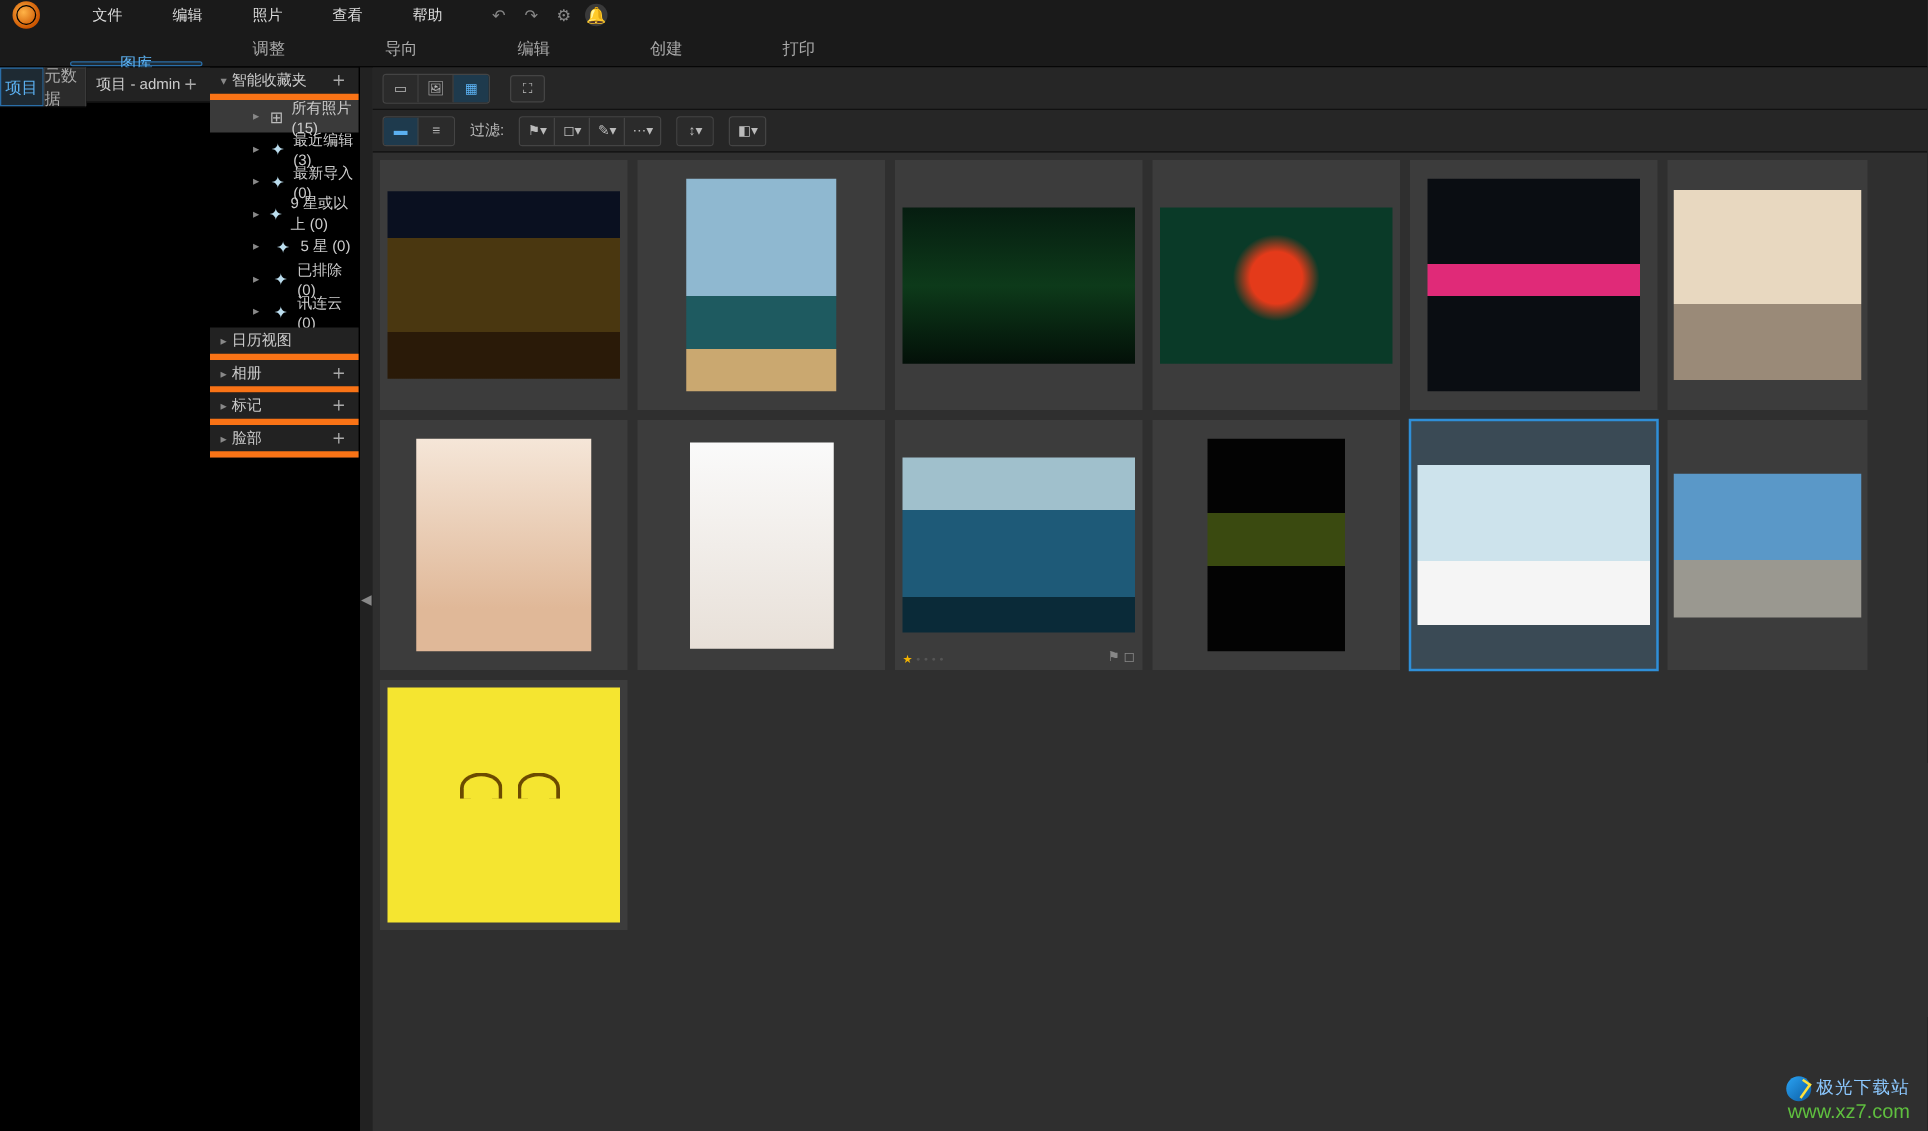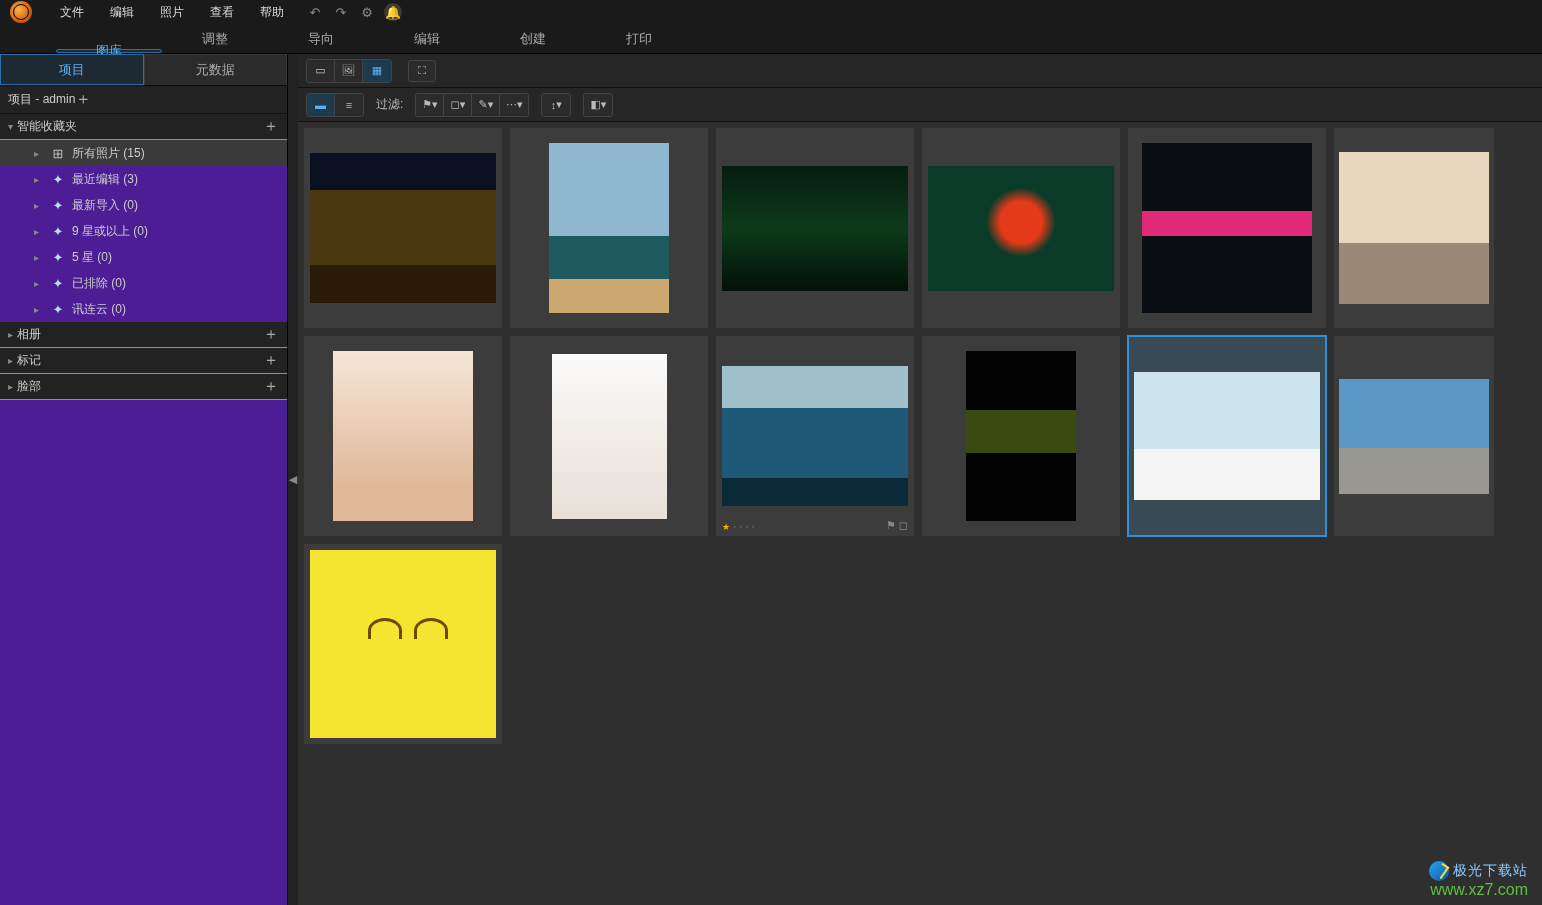--- a/index.html
+++ b/index.html
@@ -1,49 +1,49 @@
 <!DOCTYPE html>
 <html><head>
 <meta charset="utf-8">
 <style>
 * { margin:0; padding:0; box-sizing:border-box; font-family:"Microsoft YaHei",Arial,sans-serif; user-select:none; }
 body { background:#1a1a1a; color:#ccc; width:1542px; height:905px; overflow:hidden; position:relative; }
 
 
-.menubar { height:24px; background:#1a1a1a; display:flex; align-items:center; padding-left:10px; gap:2px; }
+.menubar { height:24px; background:#1a1a1a; display:flex; align-items:center; padding-left:10px; gap:16px; }
 .logo { width:22px; height:22px; border-radius:50%; background:radial-gradient(circle at 40% 40%,#ffb347,#cc5500 70%); margin-right:14px; position:relative;}
 .logo::after{content:"";position:absolute;inset:3px;border-radius:50%;border:1px solid #000;}
 .menu-item { color:#ddd; font-size:12px; padding:3px 12px; cursor:default; }
 .menu-right { margin-left:8px; display:flex; gap:8px; color:#888; align-items:center; }
 .menu-icon-btn { width:18px; height:18px; display:flex; align-items:center; justify-content:center; color:#888; font-size:13px; }
 
 
 .tabsrow { height:30px; background:#1a1a1a; display:flex; align-items:stretch; border-bottom:1px solid #000; }
 .tabsrow-space { width:56px; }
 .maintab { width:106px; display:flex; align-items:center; justify-content:center; font-size:13px; color:#aaa; cursor:default;}
 .maintab.active { color:#5bb0f0; border:1px solid #2a6ea8; background:#1e2a33; border-radius:2px;margin-top:25px;}
 
 
 .main { display:flex; height:calc(100% - 54px); }
-.sidebar { width:288px; background:#4c1d95; display:flex; flex-direction:column; border-right:1px solid #000;}
+.sidebar { width:288px; background:#000000; display:flex; border-right:1px solid #000;}
 .side-handle { width:10px; background:#222; display:flex; align-items:center; justify-content:center; color:#888; font-size:11px;}
 .content { flex:1; background:#2f2f2f; display:flex; flex-direction:column; overflow:hidden;}
 
 
 .sidetabs { display:flex; height:32px; border-bottom:1px solid #0a0a0a;}
 .sidetab { flex:1; display:flex; align-items:center; justify-content:center; background:#2b2b2b; color:#aaa; font-size:13px; border:1px solid #3a3a3a; border-bottom:none; cursor:default;}
 .sidetab.active { background:#1e2a33; color:#5bb0f0; border:1px solid #2a6ea8;}
 .proj-header { height:28px; display:flex; align-items:center; justify-content:flex-start; padding:0 8px; background:#222; color:#ccc; font-size:12px; border-bottom:1px solid #111;}
 .add-btn { color:#aaa; font-size:16px; cursor:default; }
 
 
 .tree { flex:1; overflow:auto; font-size:12px; }
 .tree-row { display:flex; align-items:center; height:26px; padding-left:8px; color:#ccc; cursor:default; position:relative;}
 .tree-row.selected { background:#3a3a3a; }
-.tree-row.section { background:#222; border-bottom:1px solid #f97316; justify-content:space-between; padding-right:8px;}
+.tree-row.section { background:#222; border-bottom:5px solid #f97316; justify-content:space-between; padding-right:8px;}
 .tree-arrow { width:12px; color:#888; font-size:10px; margin-right:4px;}
 .tree-icon { width:16px; height:16px; margin-right:6px; display:flex; align-items:center; justify-content:center; color:#bbb; font-size:13px;}
 .tree-child { padding-left:34px;}
 .sparkle{color:#bde;}
 
 
 .toolbar1 { height:34px; background:#262626; display:flex; align-items:center; padding:0 8px; gap:6px; border-bottom:1px solid #111;}
 .toolbar2 { height:34px; background:#262626; display:flex; align-items:center; padding:0 8px; gap:6px; border-bottom:1px solid #111;}
 .btn-group { display:flex; border:1px solid #444; border-radius:3px; overflow:hidden;}
 .tbtn { width:28px; height:22px; background:#2b2b2b; display:flex; align-items:center; justify-content:center; color:#bbb; font-size:11px; border-right:1px solid #444;}
@@ -161,20 +161,23 @@
           <span class="tree-icon sparkle">✦</span>
         <span>已排除 (0)</span>
       </div>
       <div class="tree-row tree-child">
         <span class="tree-arrow">▸</span>
           <span class="tree-icon sparkle">✦</span>
         <span>讯连云 (0)</span>
       </div>
 
       <div class="tree-row section">
+        <span><span class="tree-arrow">▸</span><span>日历视图</span></span>
+      </div>
+      <div class="tree-row section">
         <span><span class="tree-arrow">▸</span><span>相册</span></span>
         <span class="add-btn">＋</span>
       </div>
       <div class="tree-row section">
         <span><span class="tree-arrow">▸</span><span>标记</span></span>
         <span class="add-btn">＋</span>
       </div>
       <div class="tree-row section">
         <span><span class="tree-arrow">▸</span><span>脸部</span></span>
         <span class="add-btn">＋</span>

